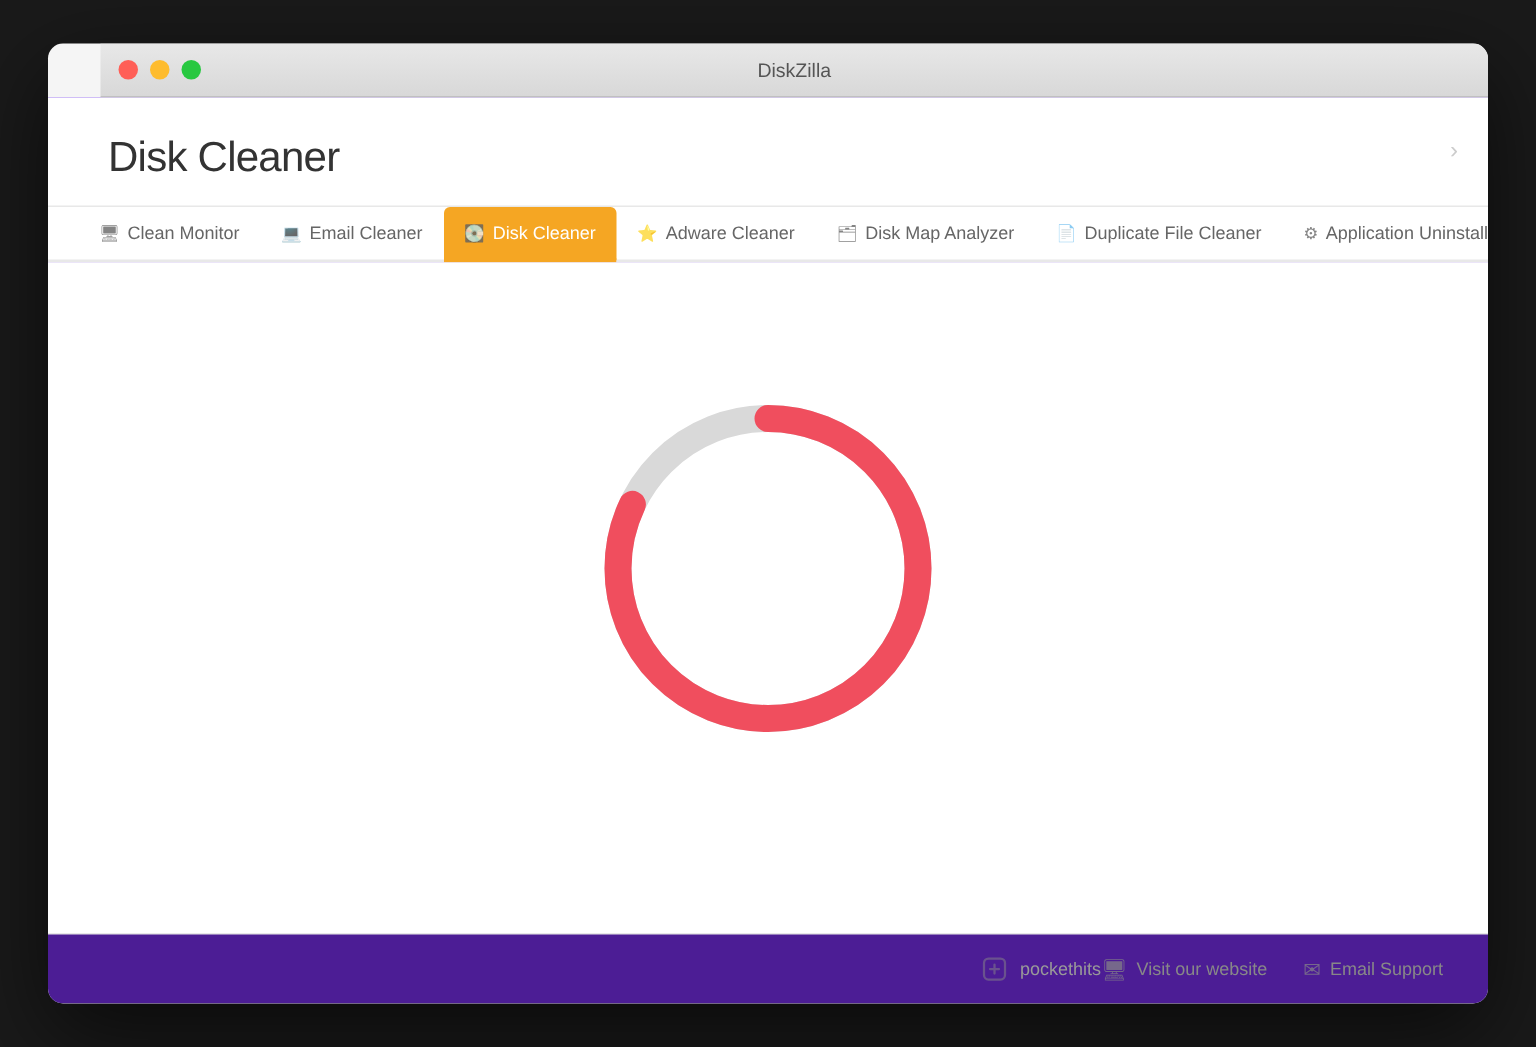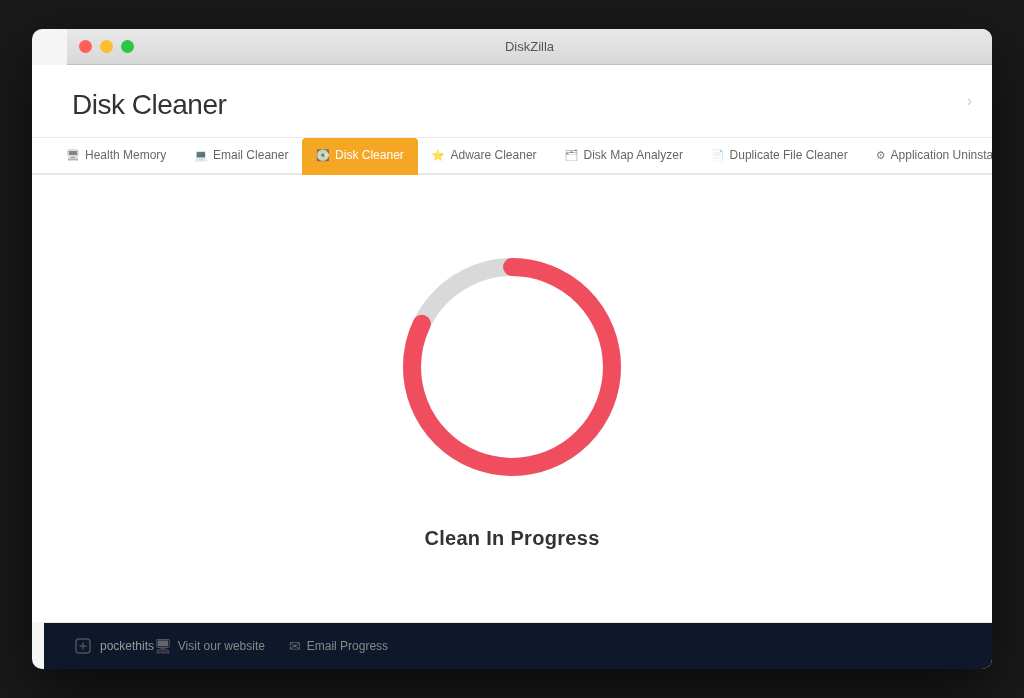--- a/index.html
+++ b/index.html
@@ -158,28 +158,27 @@
     }
 
     .status-text {
       font-size: 20px;
       font-weight: 700;
       color: #333;
       letter-spacing: 0.3px;
     }
 
     .footer {
-      background: #0f172a;
+      background: #4c1d95;
       border-top: 1px solid #e8e8e8;
       padding: 14px 30px;
       display: flex;
       align-items: center;
-      justify-content: flex-start;
+      justify-content: flex-end;
       flex-shrink: 0;
-      margin-left: 12px;
     }
 
     .footer-brand {
       display: flex;
       align-items: center;
       gap: 8px;
       color: #999;
       font-size: 12px;
     }
 
@@ -237,21 +236,21 @@
   <div class="content-area">
 
     <div class="page-header" style="position:relative;">
       <span class="page-title">Disk Cleaner</span>
       <span class="header-chevron">›</span>
     </div>
 
     <div class="nav-tabs" id="nav-tabs-container">
     <div class="nav-tab">
           <span class="tab-icon">🖥</span>
-          <span>Health Memory</span>
+          <span>Clean Monitor</span>
         </div>
         <div class="nav-tab">
           <span class="tab-icon">💻</span>
           <span>Email Cleaner</span>
         </div>
         <div class="nav-tab active">
           <span class="tab-icon">💽</span>
           <span>Disk Cleaner</span>
         </div>
         <div class="nav-tab">
@@ -276,39 +275,38 @@
 
       <div class="donut-container">
         <svg class="donut-svg" viewBox="0 0 240 240">
 
           <circle cx="120" cy="120" r="100" fill="none" stroke="#d9d9d9" stroke-width="18"></circle>
 
           <circle cx="120" cy="120" r="100" fill="none" stroke="#f04e5e" stroke-width="18" stroke-dasharray="515.2 628.3" stroke-linecap="round"></circle>
         </svg>
       </div>
 
-      <span class="status-text">Clean In Progress</span>
 
     </div>
 
   </div>
 
   <div class="footer">
     <div class="footer-brand">
       <svg class="brand-icon" viewBox="0 0 18 18" fill="none" xmlns="http://www.w3.org/2000/svg">
         <rect x="2" y="2" width="14" height="14" rx="3" stroke="#888" stroke-width="1.5"></rect>
         <path d="M6 9h6M9 6v6" stroke="#888" stroke-width="1.5" stroke-linecap="round"></path>
       </svg>
       <span>pockethits</span>
     </div>
     <div class="footer-links">
       <a class="footer-link">
         <span class="footer-link-icon">🖥</span>
         <span>Visit our website</span>
       </a>
       <a class="footer-link">
         <span class="footer-link-icon">✉</span>
-        <span>Email Progress</span>
+        <span>Email Support</span>
       </a>
     </div>
   </div>
 
 </div>
 
 </body></html>

